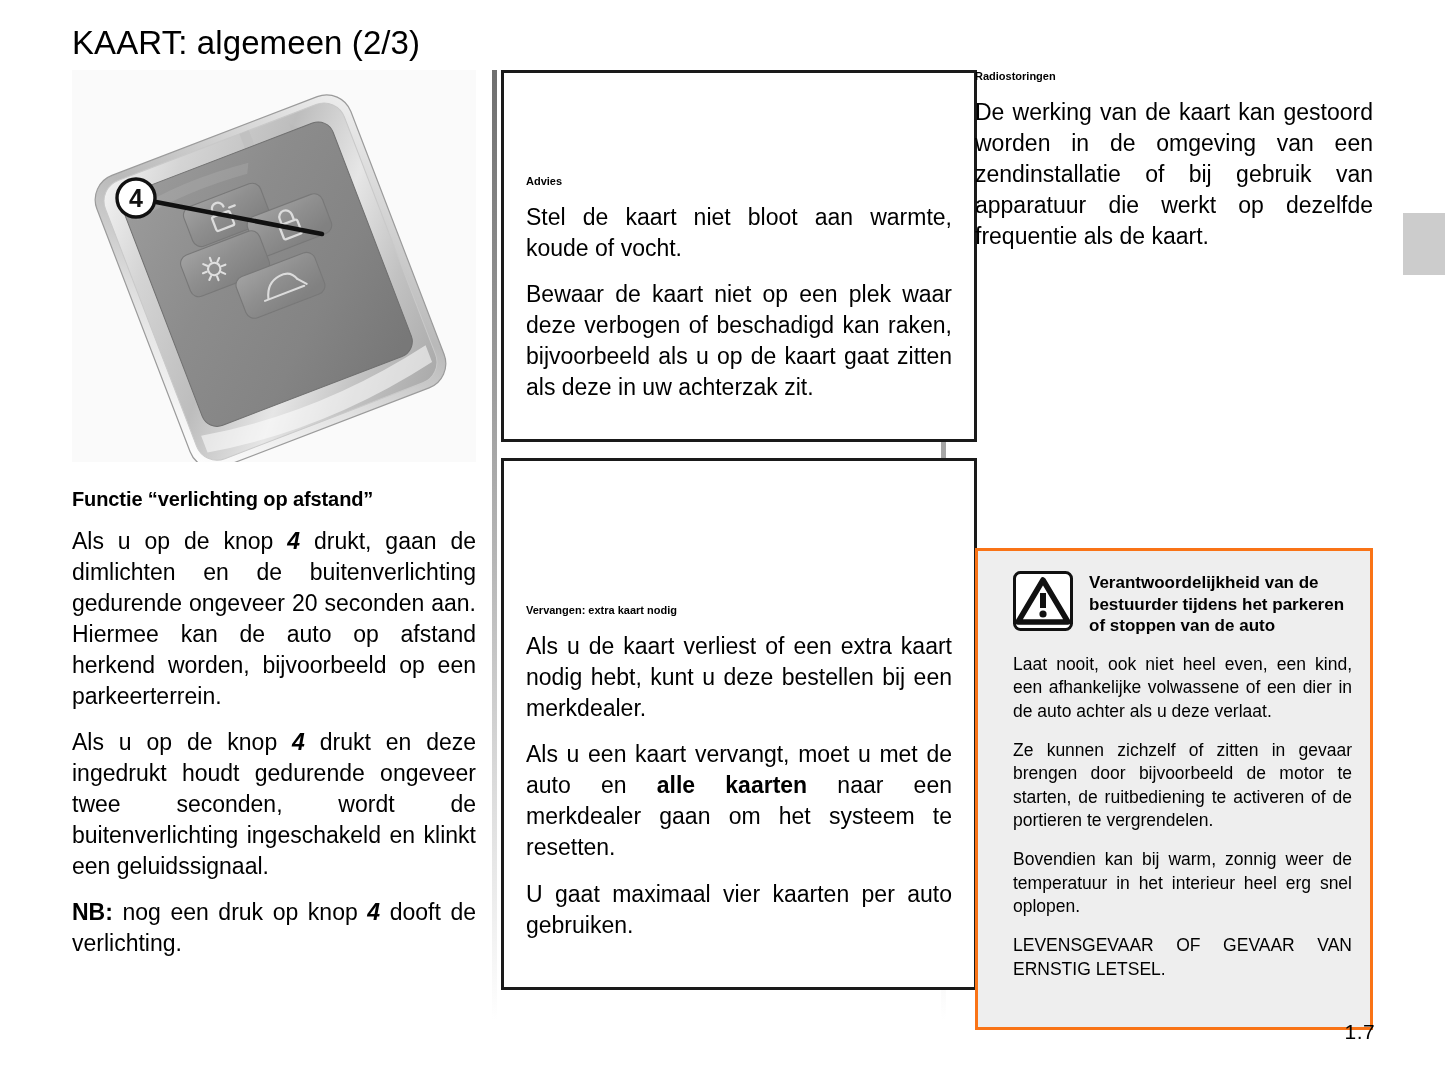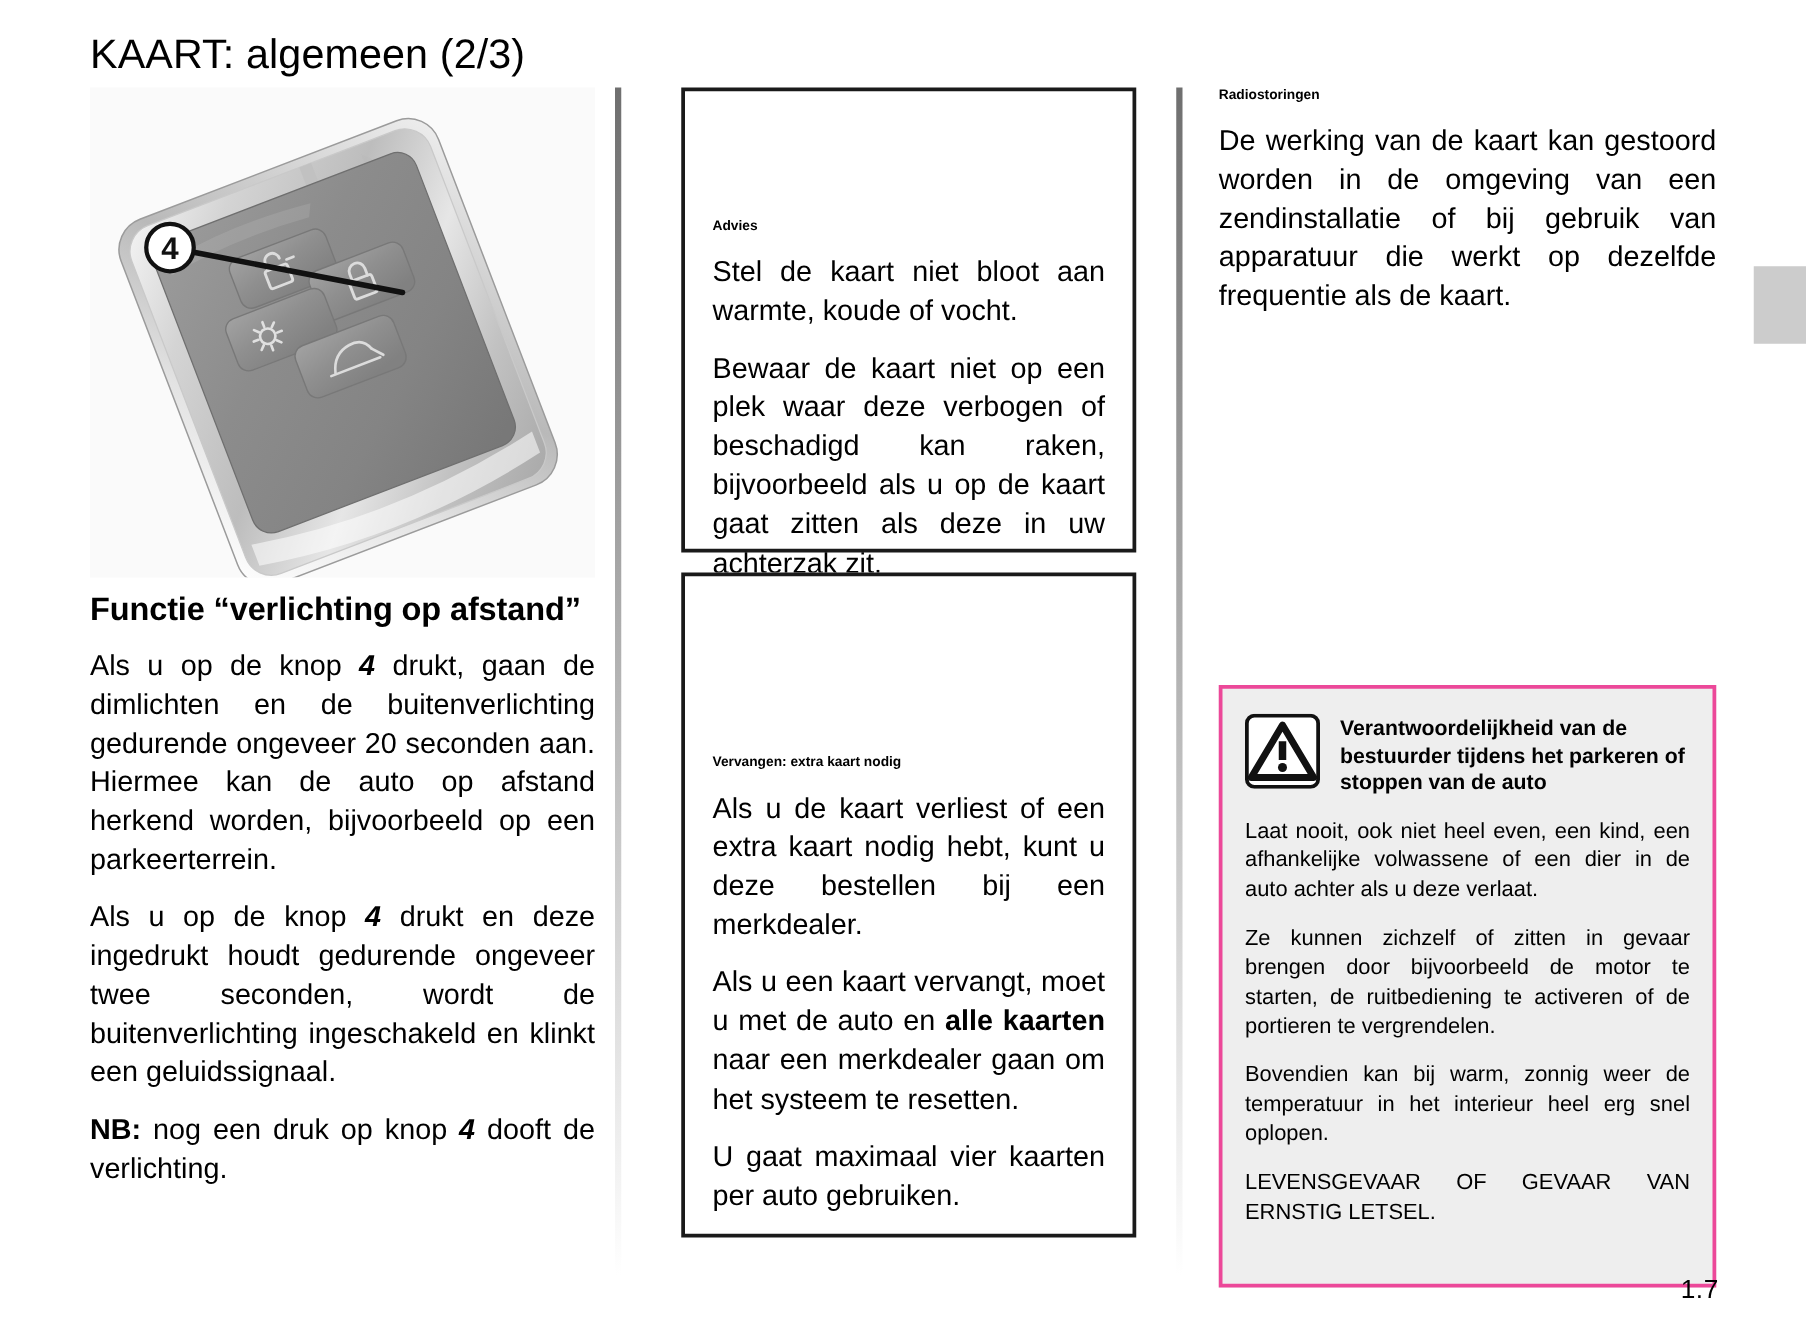--- a/index.html
+++ b/index.html
@@ -54,21 +54,21 @@
     height: 62px;
     background: #cccccc;
   }
 
   
   .col {
     position: absolute;
     top: 70px;
   }
   .col-left   { left: 72px;  width: 404px; }
-  .col-mid    { left: 545px; width: 364px; }
+  .col-mid    { left: 501px; width: 476px; }
   .col-right  { left: 975px; width: 398px; }
 
   
   .figure {
     position: relative;
     width: 404px;
     height: 392px;
     background: #fafafa;
     overflow: hidden;
   }
@@ -81,23 +81,23 @@
     letter-spacing: 0.5px;
     transform: rotate(-90deg);
     transform-origin: 100% 0;
     white-space: nowrap;
     color: #1c1c1c;
   }
   .fig-svg { position: absolute; left: 0; top: 0; }
 
   
   h2.sec-head {
-    font-size: 26px;
+    font-size: 20px;
     font-weight: bold;
-    margin: 10px 0 14px 0;
+    margin: 26px 0 14px 0;
     line-height: 1.18;
     letter-spacing: -0.1px;
   }
   h3.box-head {
     font-size: 11px;
     font-weight: bold;
     margin: 0 0 14px 0;
     line-height: 1.2;
   }
   p.body {
@@ -135,24 +135,24 @@
   }
   .box-vervangen .inner {
     position: absolute;
     left: 22px; right: 22px;
     top: 143px;
   }
 
   
   .warn-box {
     box-sizing: border-box;
-    border: 3px solid #ec4899;
+    border: 3px solid #f97316;
     background: #eeeeee;
     margin-top: 296px;
-    padding: 20px 18px 46px 18px;
+    padding: 20px 18px 46px 35px;
     position: relative;
   }
   .warn-head-row {
     display: flex;
     align-items: flex-start;
     gap: 16px;
     margin-bottom: 16px;
   }
   .warn-icon {
     flex: 0 0 auto;

